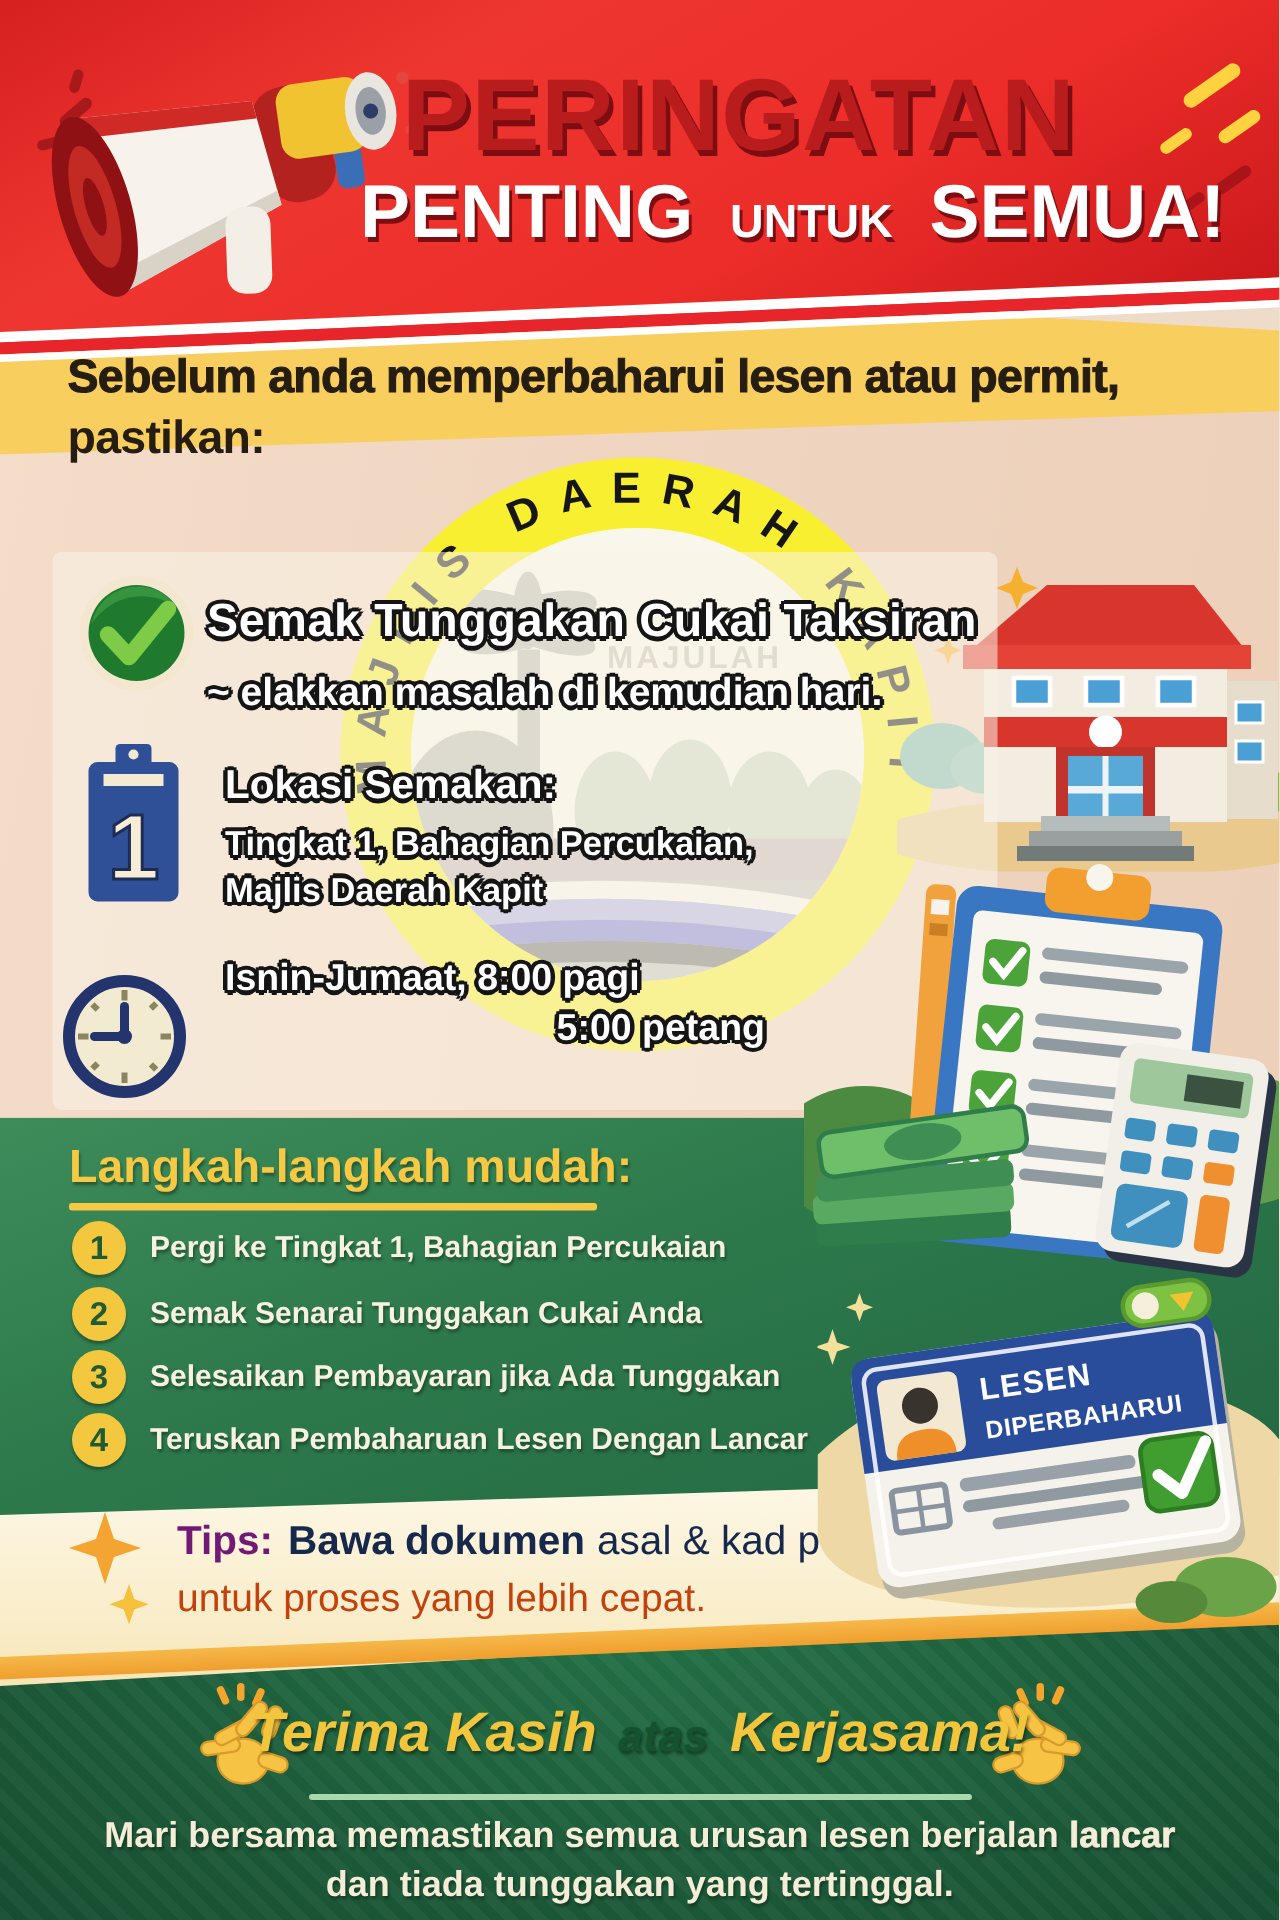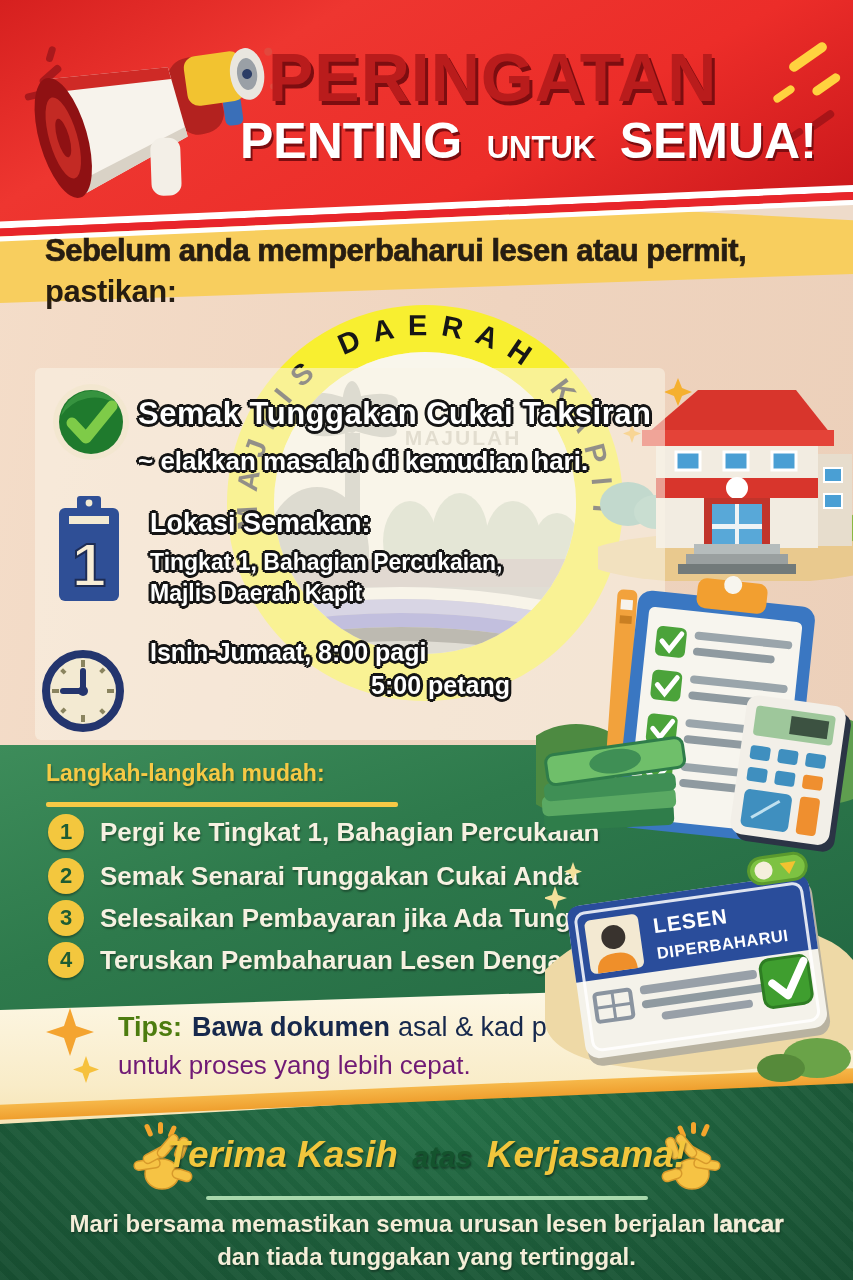--- a/index.html
+++ b/index.html
@@ -68,38 +68,38 @@
   .loc-line { font-size:23px; font-weight:800; line-height:31px; }
   .hours-block { position:absolute; left:115px; top:268px; width:360px; }
   .hours-label { font-size:27px; font-weight:800; margin-bottom:6px; }
   .hours-line { font-size:25px; font-weight:800; line-height:33px; }
   .hours-line2 { text-align:right; }
   .icon-check { position:absolute; left:17px; top:15px; }
   .icon-clip { position:absolute; left:23px; top:128px; }
   .icon-clock { position:absolute; left:7px; top:282px; }
 
   
-  .steps-heading { position:absolute; left:46px; top:760px; z-index:7; font-size:23px; font-weight:800;
+  .steps-heading { position:absolute; left:46px; top:760px; z-index:7; font-size:31px; font-weight:800;
     color:#f6c945; text-shadow:1px 2px 2px rgba(0,0,0,0.35); white-space:nowrap; }
   .steps-underline { position:absolute; left:46px; top:802px; width:352px; height:5px; z-index:7;
     background:#f6c945; border-radius:2px; }
   .step-row { position:absolute; left:48px; z-index:7; display:flex; align-items:center; }
   .step-row.r0 { top:814px; } .step-row.r1 { top:858px; } .step-row.r2 { top:900px; } .step-row.r3 { top:942px; }
   .step-num { width:36px; height:36px; border-radius:50%; background:#f3c73e; color:#1f5c33;
     font-size:22px; font-weight:800; display:flex; align-items:center; justify-content:center;
     box-shadow:0 2px 2px rgba(0,0,0,0.3); flex:0 0 36px; }
-  .step-text { margin-left:16px; font-size:26px; font-weight:700; color:#f6f1e1;
+  .step-text { margin-left:16px; font-size:20px; font-weight:700; color:#f6f1e1;
     text-shadow:1px 2px 2px rgba(0,0,0,0.35); white-space:nowrap; }
 
   
   .tips-line1 { position:absolute; left:118px; top:1012px; z-index:7; font-size:27px; color:#16284c; white-space:nowrap; }
-  .tips-label { color:#4d7c0f; font-weight:800; margin-right:10px; }
+  .tips-label { color:#701a75; font-weight:800; margin-right:10px; }
   .tips-bold { font-weight:800; margin-right:8px; }
   .tips-rest { font-weight:500; }
-  .tips-line2 { position:absolute; left:118px; top:1050px; z-index:7; font-size:26px; font-weight:500; color:#701a75; }
+  .tips-line2 { position:absolute; left:118px; top:1050px; z-index:7; font-size:26px; font-weight:500; color:#c2410c; }
 
   
   .ftr-title { position:absolute; left:0; top:1134px; width:853px; z-index:9; text-align:center;
     font-style:italic; white-space:nowrap; text-shadow:1px 2px 2px rgba(0,0,0,0.4); }
   .ftr-title .y { color:#f2c63c; font-size:37px; font-weight:800; }
   .ftr-title .w { color:#14532d; font-size:30px; font-weight:800; margin:0 10px; }
   .ftr-underline { position:absolute; left:206px; top:1196px; width:442px; height:4px; z-index:9;
     background:#a8d8ac; border-radius:2px; }
   .ftr-line { position:absolute; left:0; width:853px; z-index:9; text-align:center;
     font-size:24px; font-weight:600; color:#f4eed8; text-shadow:1px 2px 2px rgba(0,0,0,0.35); }

